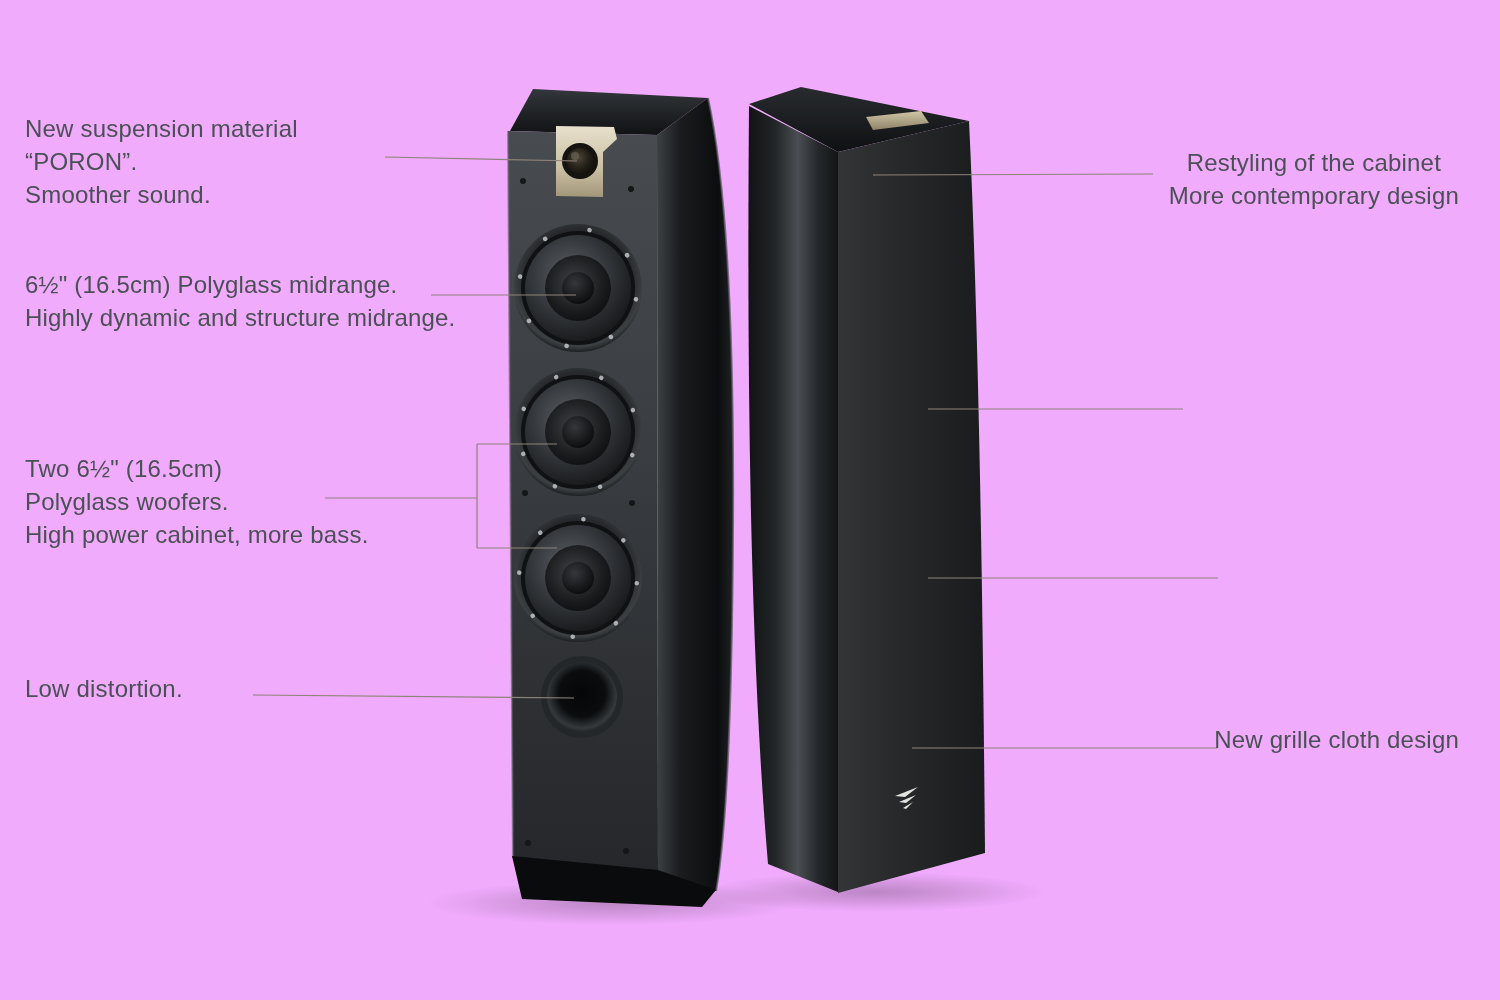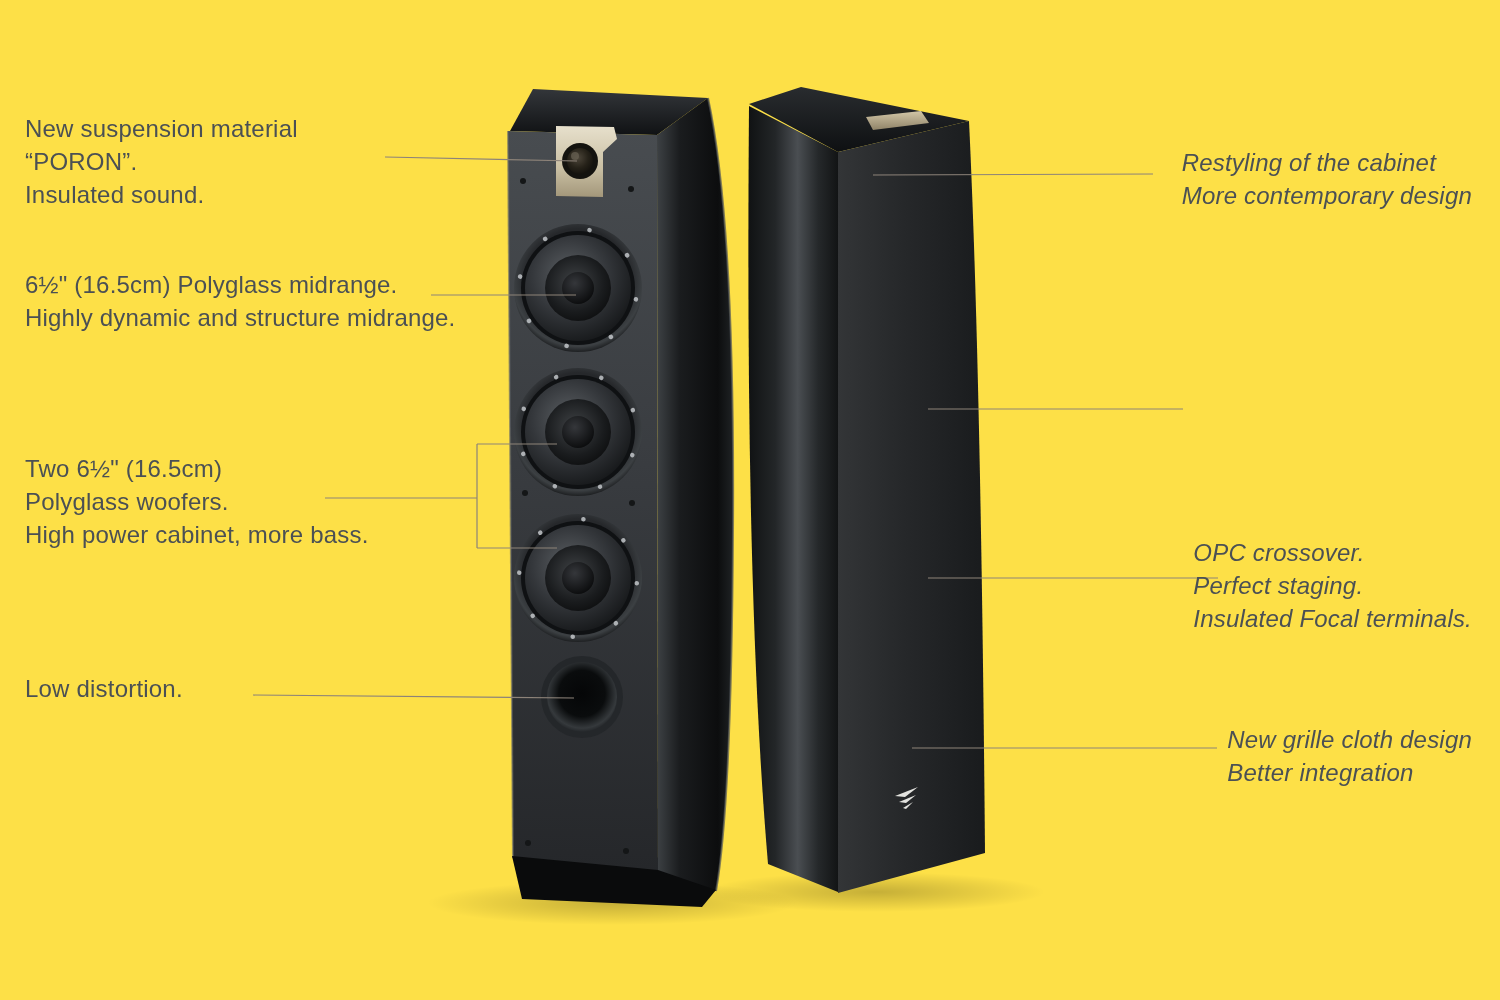--- a/index.html
+++ b/index.html
@@ -1,23 +1,23 @@
 <!DOCTYPE html>
 <html><head>
 <meta charset="utf-8">
 <style>
   html,body{margin:0;padding:0;}
   body{width:1500px;height:1000px;background:#ffffff;overflow:hidden;
        font-family:"Liberation Sans", sans-serif;}
-  .stage{position:relative;width:1500px;height:1000px;background:#fde047;}
+  .stage{position:relative;width:1500px;height:1000px;background:#f0abfc;}
   .stage svg{position:absolute;left:0;top:0;}
   .label{position:absolute;font-size:24px;line-height:33px;color:#4b5054;
          letter-spacing:.2px;white-space:nowrap;}
   .label.l{left:25px;text-align:left;}
-  .label.r{right:28px;text-align:left;font-style:italic;}
+  .label.r{right:41px;text-align:center;}
 </style>
 </head>
 <body>
 
 <div class="stage">
 
   <svg width="1500" height="1000" viewBox="0 0 1500 1000">
     <defs>
       <radialGradient id="shadow" cx="50%" cy="50%" r="50%">
         <stop offset="0%" stop-color="rgba(0,0,0,0.22)"></stop>
@@ -178,21 +178,21 @@
       <line x1="873" y1="175" x2="1153" y2="174"></line>
       <line x1="928" y1="409" x2="1183" y2="409"></line>
       <line x1="928" y1="578" x2="1218" y2="578"></line>
       <line x1="912" y1="748" x2="1217" y2="748"></line>
     </g>
   </svg>
 
   <div class="label l" style="top:112px">
     <div>New suspension material</div>
     <div>“PORON”.</div>
-    <div>Insulated sound.</div>
+    <div>Smoother sound.</div>
   </div>
 
   <div class="label l" style="top:268px">
     <div>6½" (16.5cm) Polyglass midrange.</div>
     <div>Highly dynamic and structure midrange.</div>
   </div>
 
   <div class="label l" style="top:452px">
     <div>Two 6½" (16.5cm)</div>
     <div>Polyglass woofers.</div>
@@ -202,24 +202,18 @@
   <div class="label l" style="top:672px">
     <div>Low distortion.</div>
   </div>
 
   <div class="label r" style="top:146px">
     <div>Restyling of the cabinet</div>
     <div>More contemporary design</div>
   </div>
 
 
-  <div class="label r" style="top:536px">
-    <div>OPC crossover.</div>
-    <div>Perfect staging.</div>
-    <div>Insulated Focal terminals.</div>
-  </div>
 
   <div class="label r" style="top:723px">
     <div>New grille cloth design</div>
-    <div>Better integration</div>
   </div>
 
 </div>
 
 </body></html>

